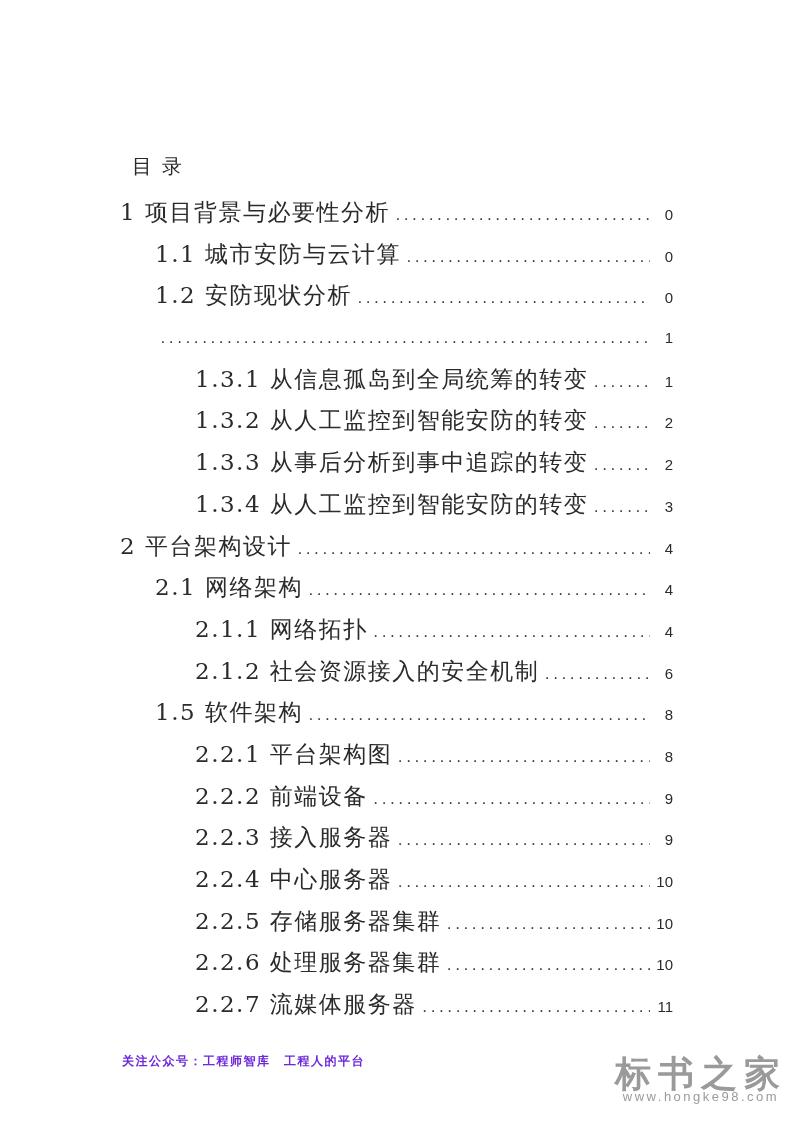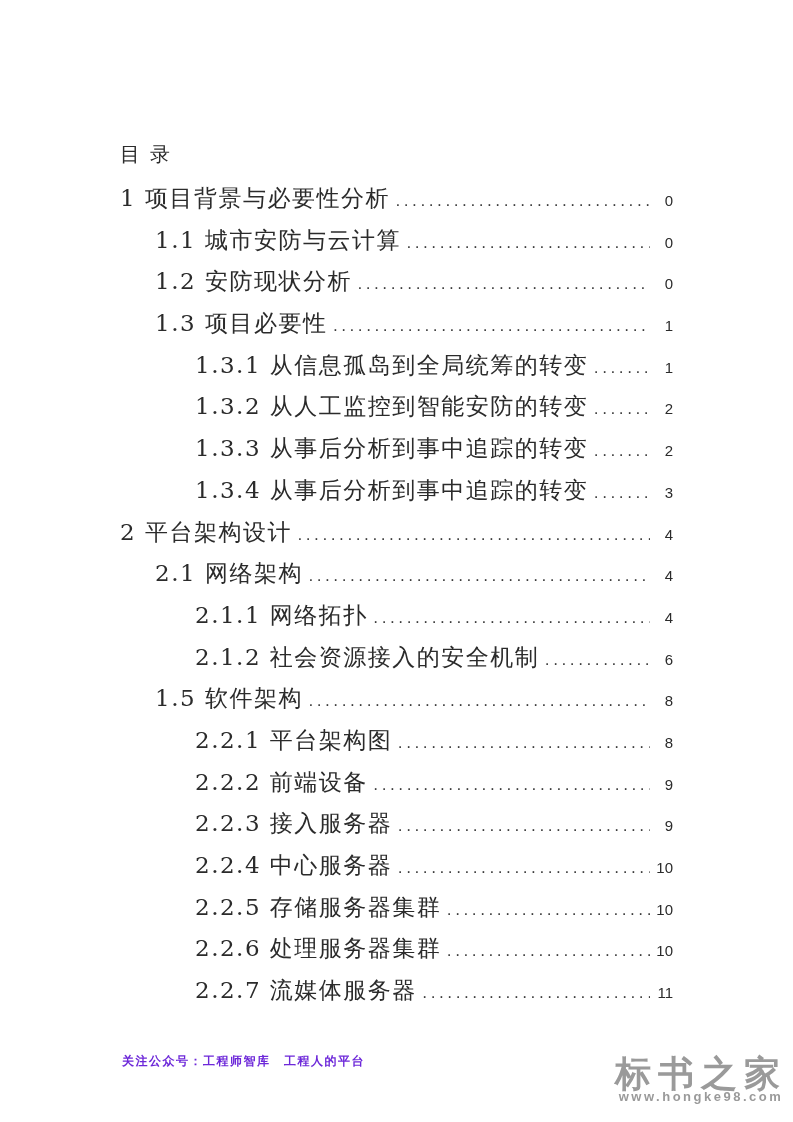--- a/index.html
+++ b/index.html
@@ -16,21 +16,21 @@
     position: absolute;
     left: 120px;
     top: 140px;
     width: 553px;
   }
   .toc-title {
     font-size: 20px;
     line-height: 28px;
     font-weight: normal;
     letter-spacing: 0.5em;
-    margin: 0;
+    margin: 12px;
   }
   .toc-list { margin-top: 10px; }
   .toc-row {
     display: flex;
     align-items: baseline;
     height: 41.7px;
     line-height: 41.7px;
   }
   .toc-row.lvl2 { padding-left: 35px; }
   .toc-row.lvl3 { padding-left: 75px; }
@@ -77,21 +77,21 @@
     font-family: "Liberation Sans", sans-serif;
   }
   .wm-name {
     font-size: 36px;
     font-weight: bold;
     letter-spacing: 7px;
     line-height: 31px;
   }
   .wm-url {
     font-size: 13px;
-    font-weight: bold;
+    font-weight: normal;
     letter-spacing: 2.5px;
     line-height: 15px;
   }
 </style>
 </head>
 <body>
 
 <div class="page">
 
   <div class="content">
@@ -106,41 +106,40 @@
           <span class="toc-text">1.1 城市安防与云计算</span>
           <span class="dots"></span>
           <span class="page-num">0</span>
         </div>
         <div class="toc-row lvl2">
           <span class="toc-text">1.2 安防现状分析</span>
           <span class="dots"></span>
           <span class="page-num">0</span>
         </div>
         <div class="toc-row lvl2">
-          <span class="toc-text">1.3 项目必要性</span>
           <span class="dots"></span>
           <span class="page-num">1</span>
         </div>
         <div class="toc-row lvl3">
           <span class="toc-text">1.3.1 从信息孤岛到全局统筹的转变</span>
           <span class="dots"></span>
           <span class="page-num">1</span>
         </div>
         <div class="toc-row lvl3">
           <span class="toc-text">1.3.2 从人工监控到智能安防的转变</span>
           <span class="dots"></span>
           <span class="page-num">2</span>
         </div>
         <div class="toc-row lvl3">
           <span class="toc-text">1.3.3 从事后分析到事中追踪的转变</span>
           <span class="dots"></span>
           <span class="page-num">2</span>
         </div>
         <div class="toc-row lvl3">
-          <span class="toc-text">1.3.4 从事后分析到事中追踪的转变</span>
+          <span class="toc-text">1.3.4 从人工监控到智能安防的转变</span>
           <span class="dots"></span>
           <span class="page-num">3</span>
         </div>
         <div class="toc-row lvl1">
           <span class="toc-text">2 平台架构设计</span>
           <span class="dots"></span>
           <span class="page-num">4</span>
         </div>
         <div class="toc-row lvl2">
           <span class="toc-text">2.1 网络架构</span>

